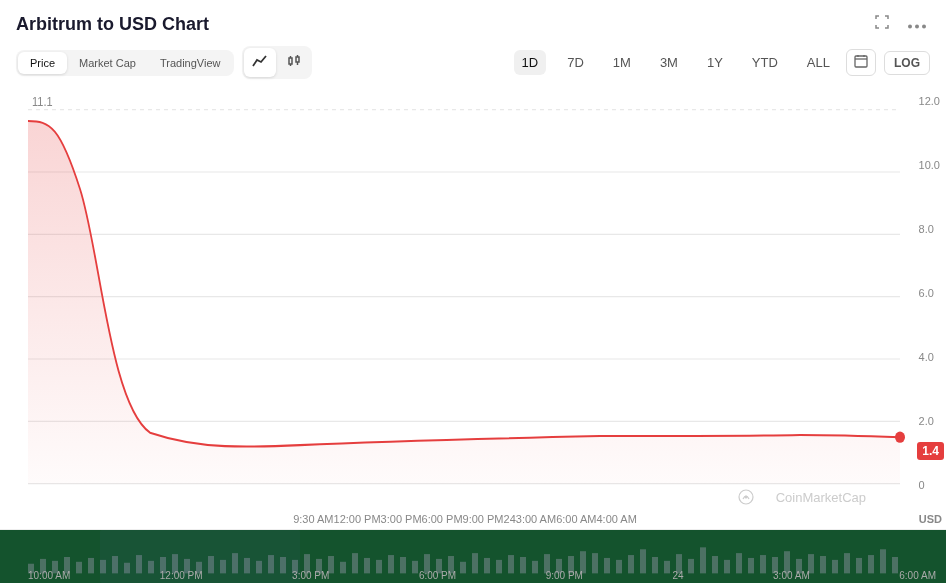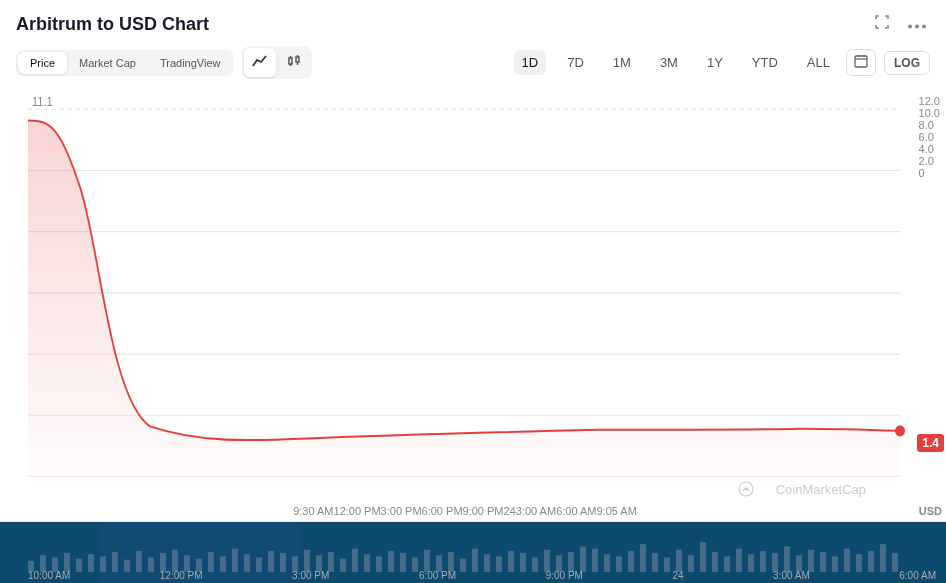--- a/index.html
+++ b/index.html
@@ -140,22 +140,22 @@
       font-size: 12px;
       font-weight: 600;
       color: #555;
     }
     .chart-area {
       flex: 1;
       position: relative;
       margin: 0 0 0 0;
     }
     .mini-chart {
-      height: 62px;
-      background: #0c4a6e;
+      height: 54px;
+      background: #14532d;
       border-top: 1px solid #eee;
       position: relative;
       overflow: hidden;
     }
     .watermark {
       position: absolute;
       bottom: 24px;
       right: 80px;
       color: #ccc;
       font-size: 13px;
@@ -280,21 +280,21 @@
         C 700,308 750,308 800,307
         C 840,307 870,308 900,309
       " fill="none" stroke="#e53e3e" stroke-width="1.8"></path>
 
       <circle cx="900" cy="309" r="5" fill="#e53e3e"></circle>
 
       <text x="32" y="17" font-size="11" fill="#888">11.1</text>
     </svg>
 
     
-    <div style="position:absolute;right:6px;top:0;bottom:30px;display:flex;flex-direction:column;font-size:11px;color:#888;padding:8px 0;">
+    <div style="position:absolute;right:6px;top:0;bottom:30px;display:flex;flex-direction:column;justify-content:space-between;font-size:11px;color:#888;padding:8px 0;">
       <span>12.0</span>
       <span>10.0</span>
       <span>8.0</span>
       <span>6.0</span>
       <span>4.0</span>
       <span>2.0</span>
       <span>0</span>
     </div>
 
     
@@ -315,21 +315,21 @@
     
     <div style="position:absolute;bottom:4px;left:28px;right:44px;display:flex;justify-content:center;font-size:11px;color:#888;">
       <span>9:30 AM</span>
       <span>12:00 PM</span>
       <span>3:00 PM</span>
       <span>6:00 PM</span>
       <span>9:00 PM</span>
       <span>24</span>
       <span>3:00 AM</span>
       <span>6:00 AM</span>
-      <span>9:05 AM</span>
+      <span>4:00 AM</span>
     </div>
     
     <div style="position:absolute;bottom:4px;right:4px;font-size:11px;color:#888;font-weight:600;">USD</div>
   </div>
 
   <div class="mini-chart">
     <svg width="100%" height="100%" viewBox="0 0 946 55" preserveAspectRatio="none">
       <defs>
         <linearGradient id="miniGrad" x1="0" y1="0" x2="0" y2="1">
           <stop offset="0%" stop-color="rgba(180,180,200,0.35)"></stop>

